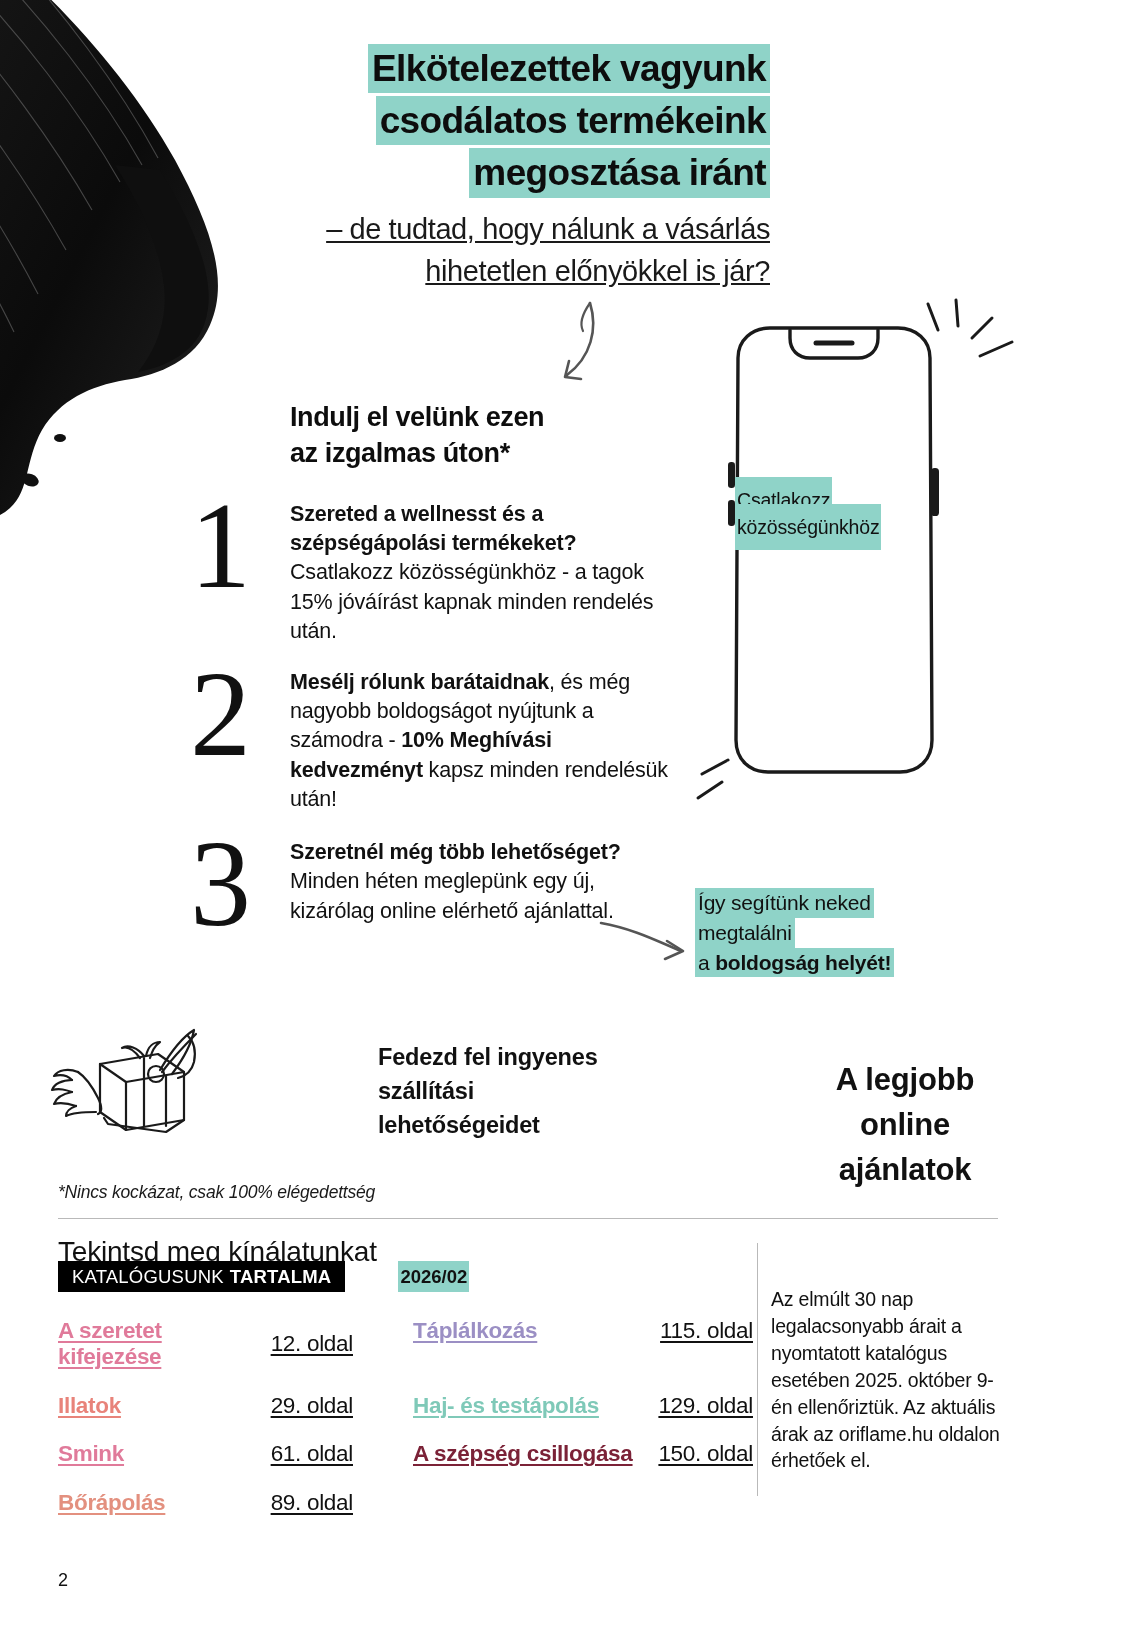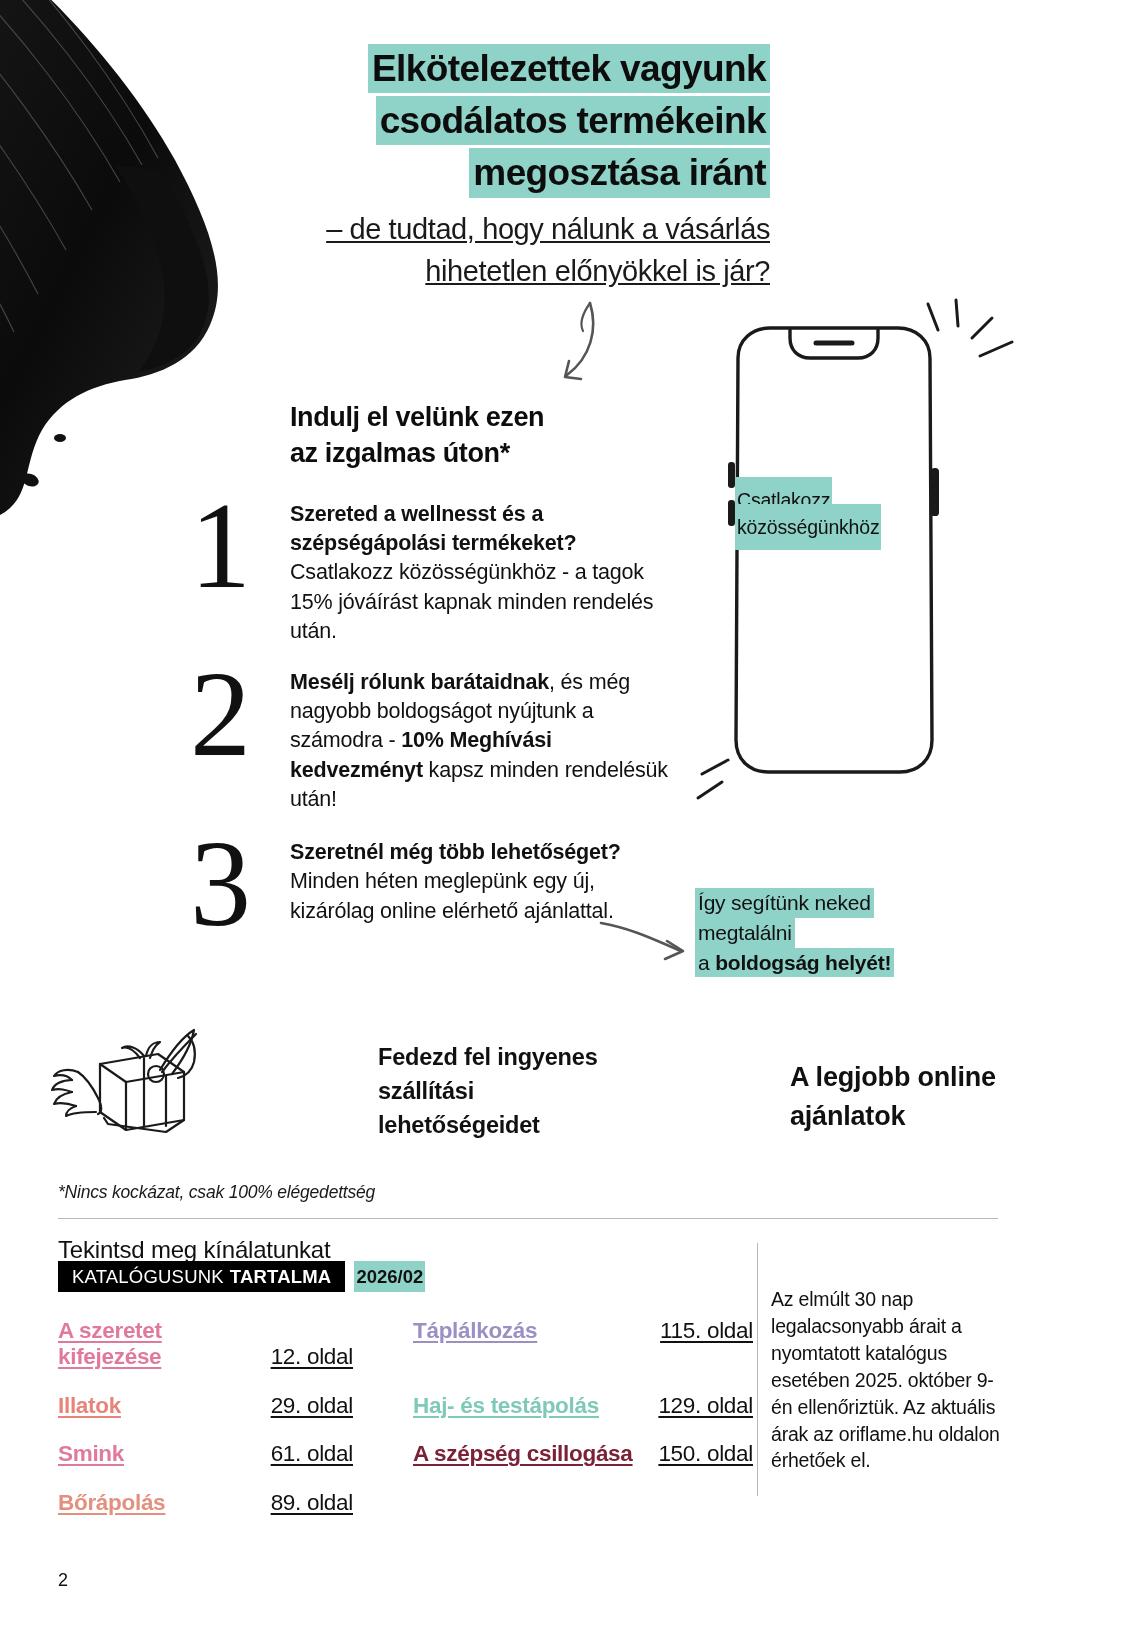--- a/index.html
+++ b/index.html
@@ -73,46 +73,46 @@
   .arrow-2 { position: absolute; left: 595px; top: 915px; width: 100px; height: 50px; }
 
   
   .gift-icon { position: absolute; left: 48px; top: 1028px; width: 210px; height: 110px; }
   .benefit-1 {
     position: absolute; left: 378px; top: 1040px; width: 270px;
     font-size: 23.5px; font-weight: bold; line-height: 1.45; letter-spacing: -0.2px;
   }
   .benefit-2 {
     position: absolute; left: 790px; top: 1058px; width: 230px;
-    font-size: 27px; font-weight: bold; line-height: 1.45; letter-spacing: -0.2px; text-align: left;
+    font-size: 31px; font-weight: bold; line-height: 1.45; letter-spacing: -0.2px; text-align: center;
   }
 
   
   .footnote {
     position: absolute; left: 58px; top: 1182px;
     font-size: 17.5px; font-style: italic; letter-spacing: -0.2px; color: #1a1a1a;
   }
   .rule { position: absolute; left: 58px; top: 1218px; width: 940px; height: 1px; background: #b9b9b9; }
 
   
-  .cat-kicker { position: absolute; left: 58px; top: 1236px; font-size: 24px; letter-spacing: -0.2px; }
-  .cat-bar { position: absolute; left: 58px; top: 1261px; display: flex; height: 31px; }
+  .cat-kicker { position: absolute; left: 58px; top: 1236px; font-size: 28px; letter-spacing: -0.2px; }
+  .cat-bar { position: absolute; left: 58px; top: 1261px; display: flex; height: 31px; gap: 44px; }
   .cat-bar .blk {
     background: #000; color: #fff; font-size: 18.5px; letter-spacing: 0.2px;
     display: flex; align-items: center; padding: 0 14px;
   }
   .cat-bar .blk b { font-weight: bold; margin-left: 6px; }
   .cat-bar .teal {
     background: #8fd3c8; color: #111; font-weight: bold; font-size: 18.5px;
     display: flex; align-items: center; padding: 0 2px; margin-left: 9px;
   }
 
   .index { position: absolute; left: 58px; top: 1318px; width: 700px; }
   .idx-row { display: flex; align-items: baseline; margin-bottom: 22.5px; }
-  .idx-col { display: flex; align-items: flex-end; }
+  .idx-col { display: flex; align-items: center; }
   .idx-col.c1 { width: 355px; }
   .idx-col.c2 { width: 340px; }
   .idx-name { font-size: 22.5px; font-weight: bold; letter-spacing: -0.3px; text-decoration: underline; text-underline-offset: 3px; }
   .idx-page {
     font-size: 22.5px; color: #111; letter-spacing: -0.3px;
     text-decoration: underline; text-underline-offset: 3px; margin-left: auto; white-space: nowrap;
   }
   .idx-col.c1 .idx-page { padding-right: 60px; }
 
   .vline { position: absolute; left: 757px; top: 1243px; width: 1px; height: 253px; background: #b9b9b9; }

